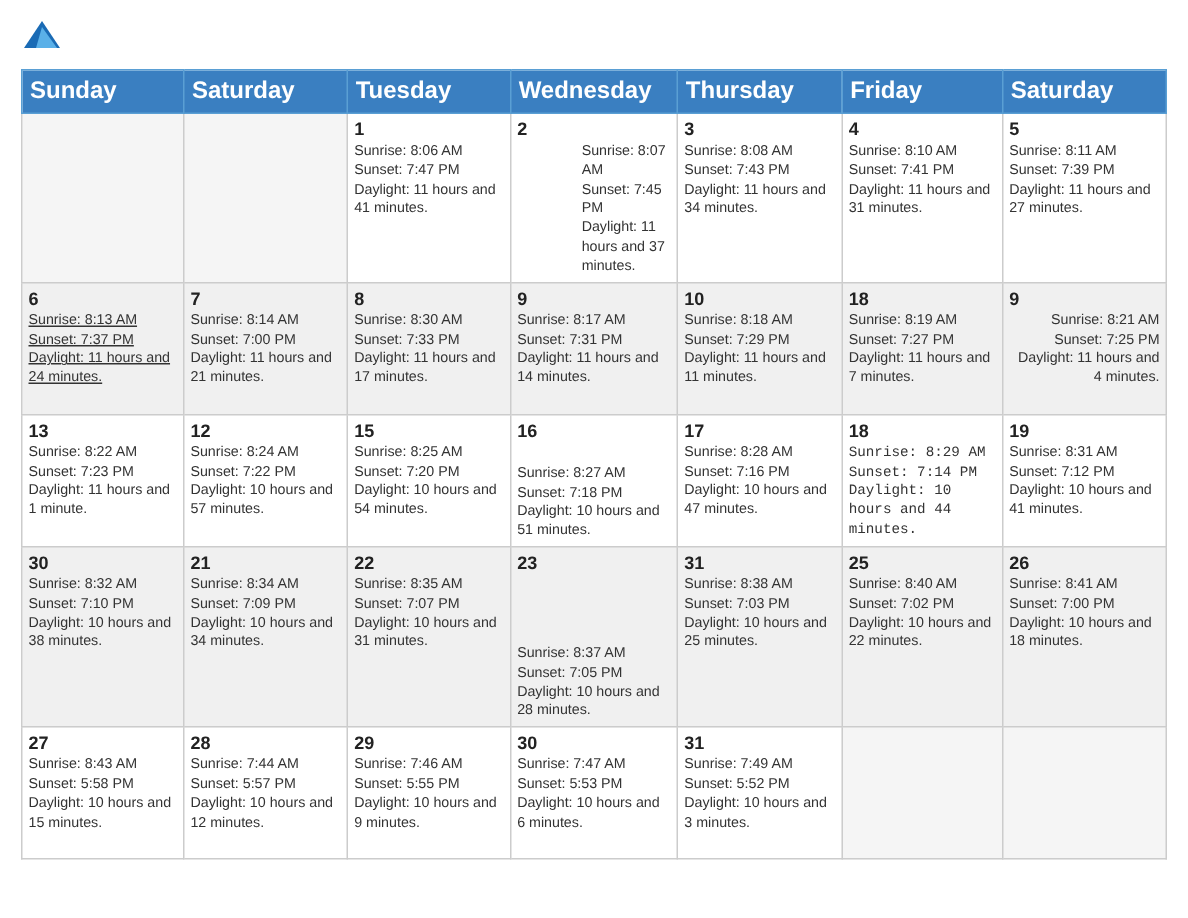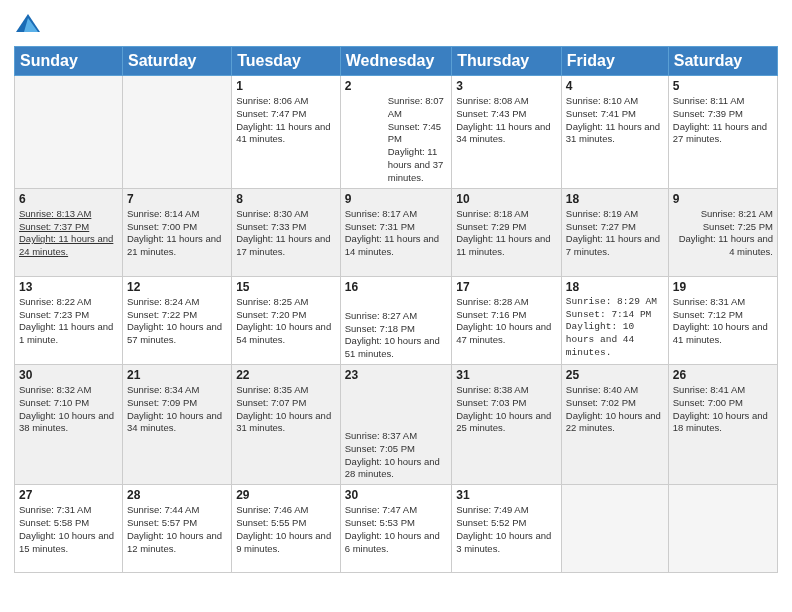--- a/index.html
+++ b/index.html
@@ -297,21 +297,21 @@
           <td>
             <div class="day-num">26</div>
             <div class="day-info" style="white-space: pre-line;">Sunrise: 8:41 AM
 Sunset: 7:00 PM
 Daylight: 10 hours and 18 minutes.</div>
           </td>
         </tr>
         <tr>
           <td>
             <div class="day-num">27</div>
-            <div class="day-info" style="white-space: pre-line;">Sunrise: 7:31 AM
+            <div class="day-info" style="white-space: pre-line;">Sunrise: 8:43 AM
 Sunset: 5:58 PM
 Daylight: 10 hours and 15 minutes.</div>
           </td>
           <td>
             <div class="day-num">28</div>
             <div class="day-info" style="white-space: pre-line;">Sunrise: 7:44 AM
 Sunset: 5:57 PM
 Daylight: 10 hours and 12 minutes.</div>
           </td>
           <td>

